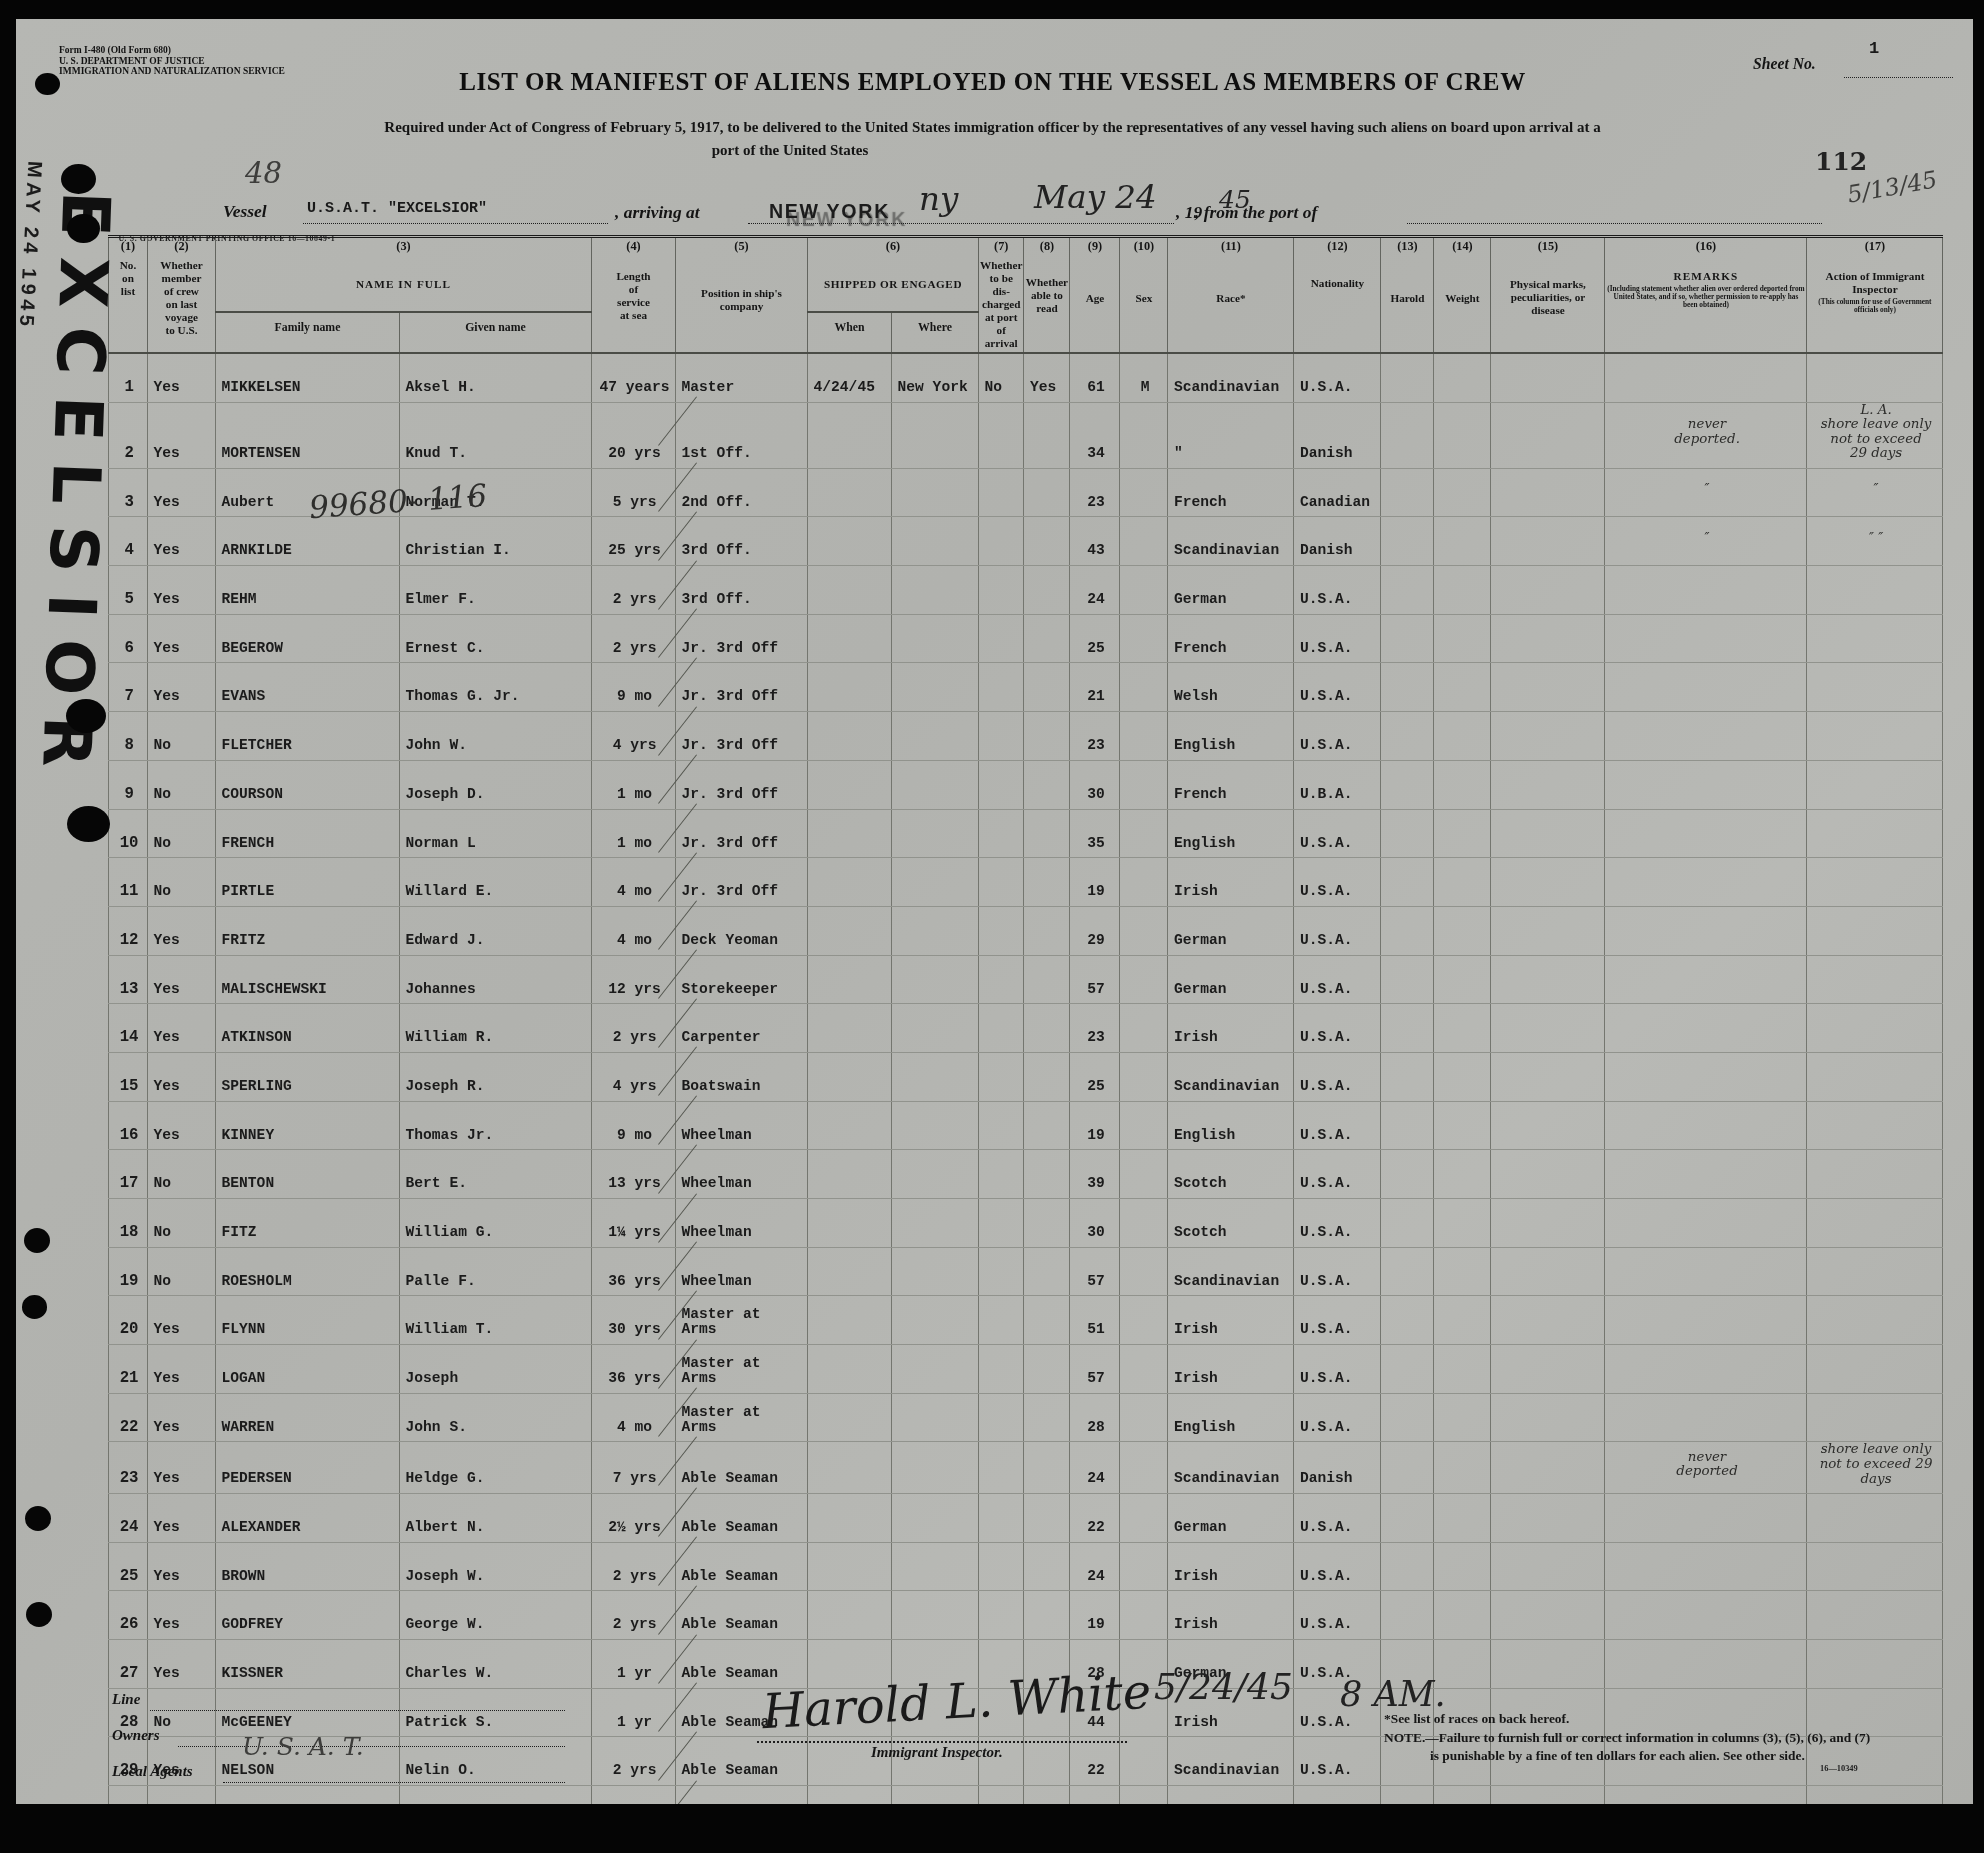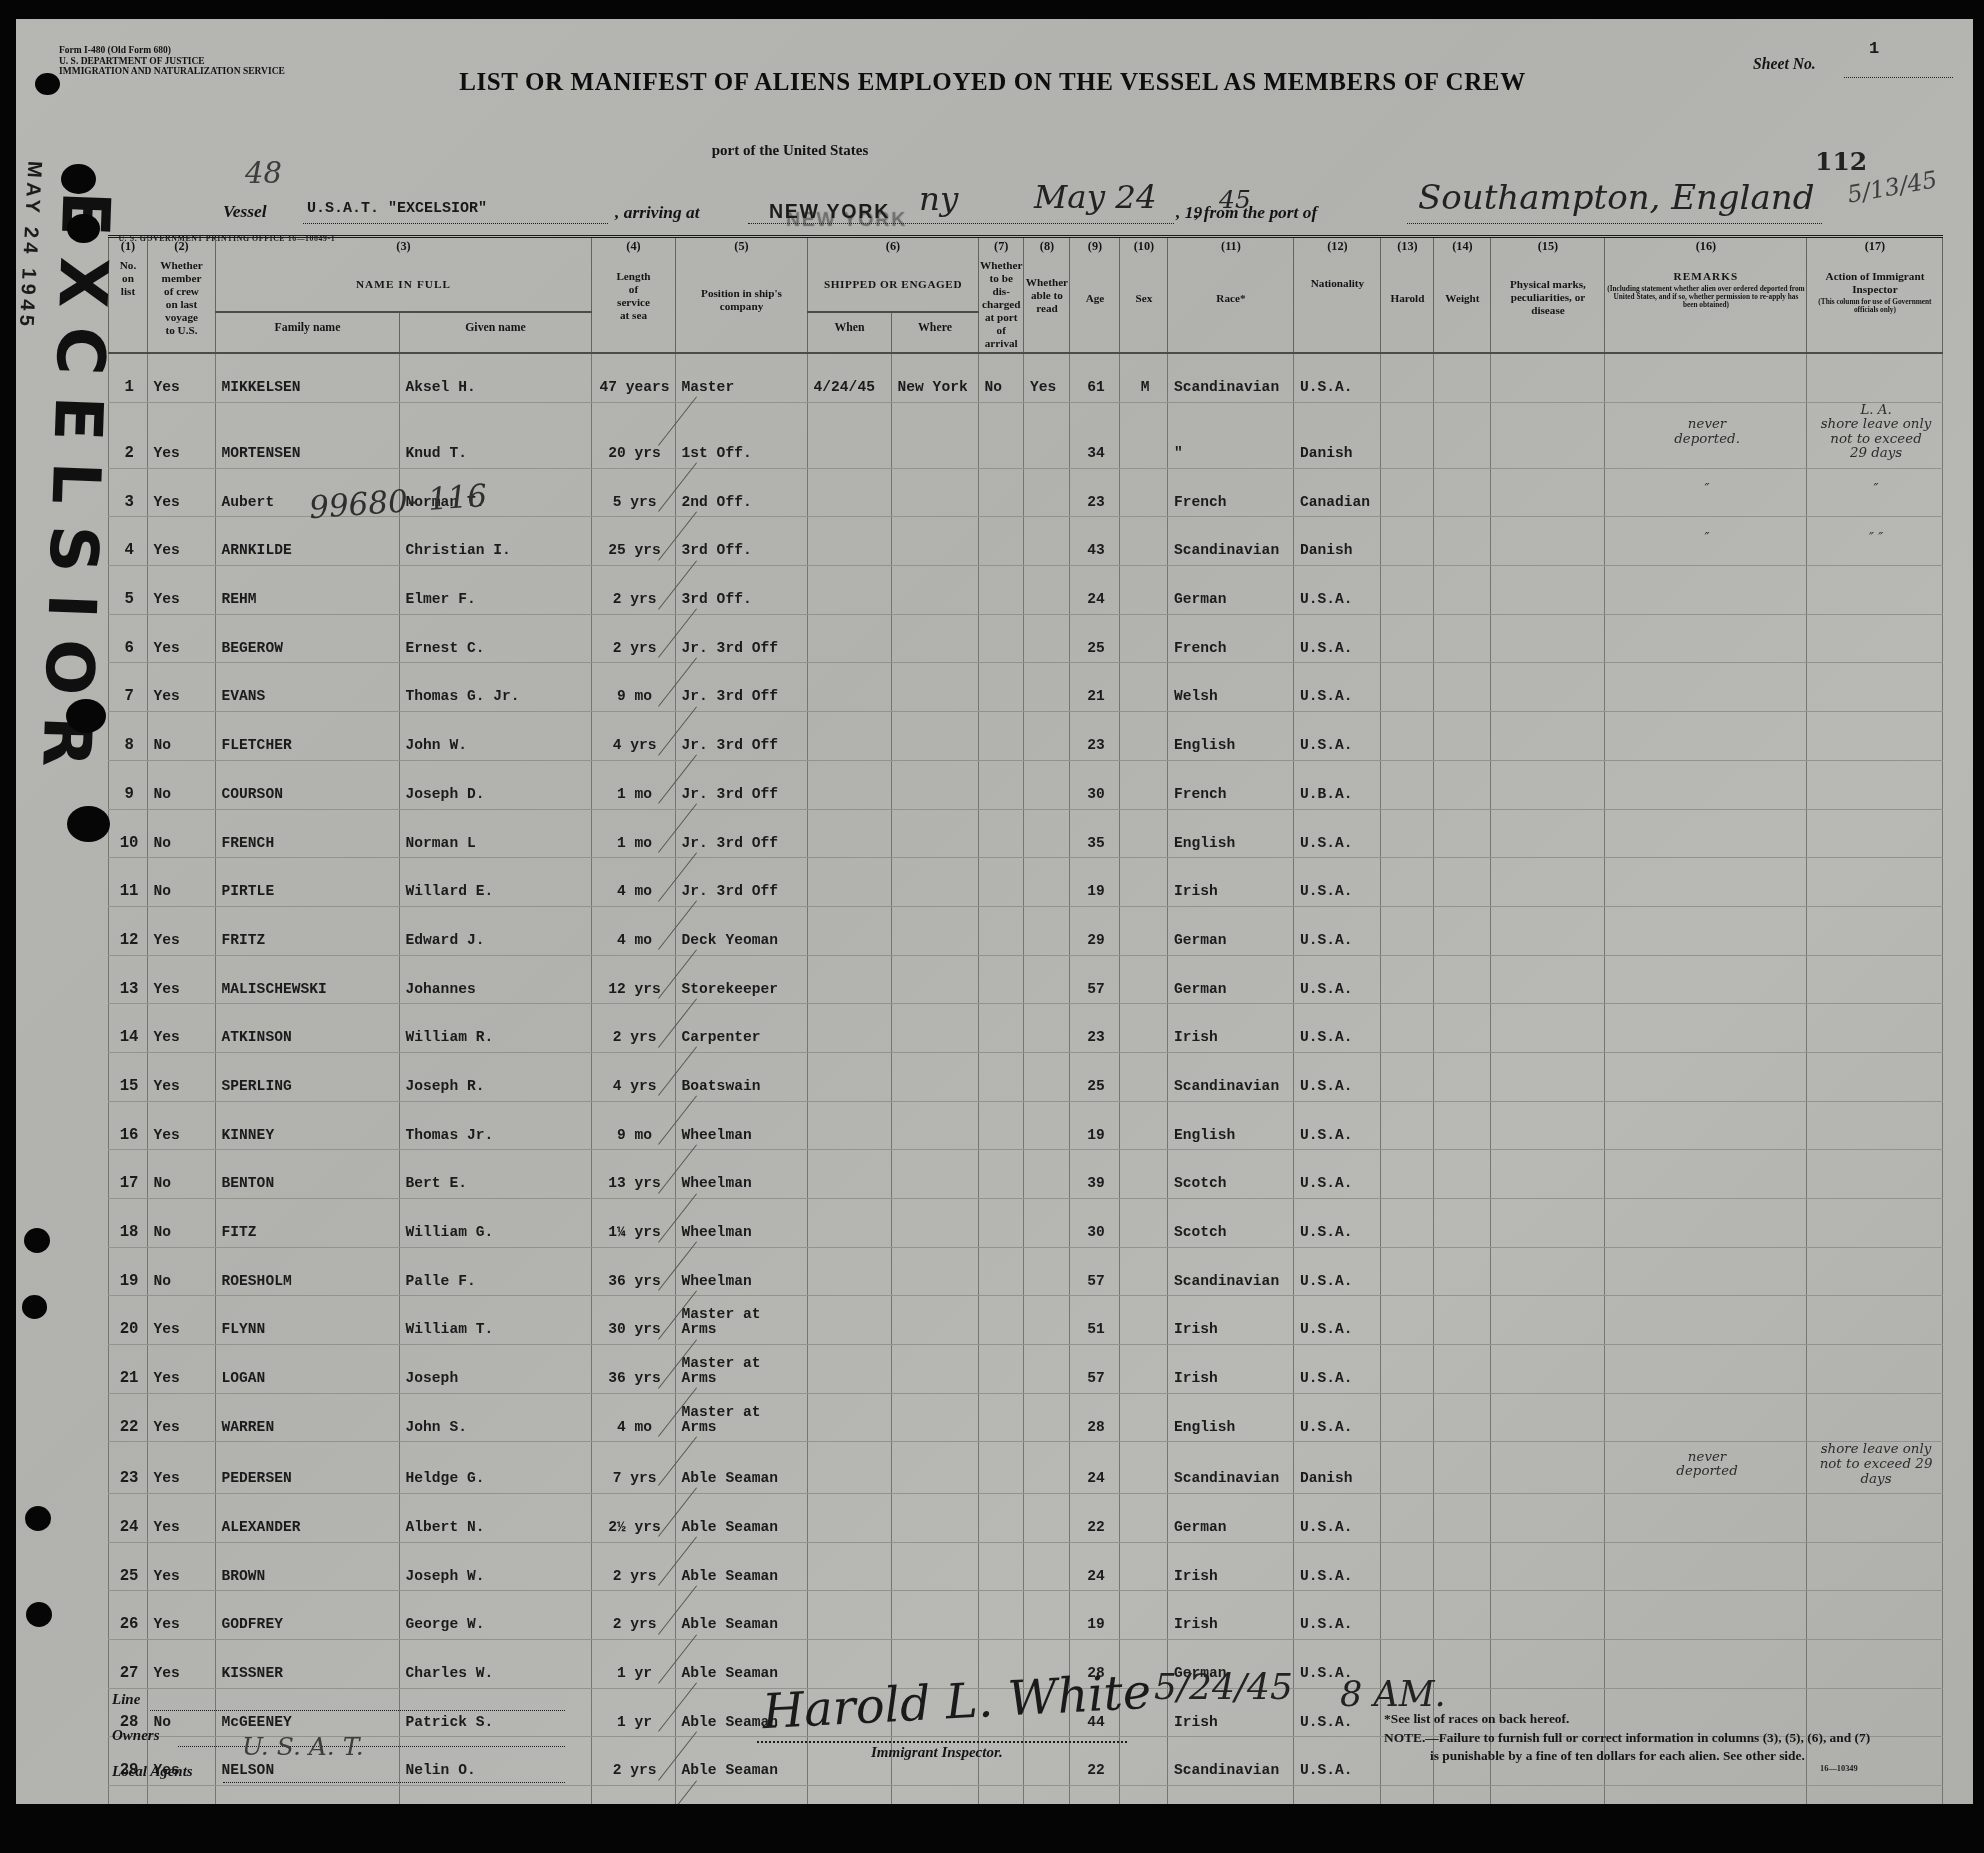--- a/index.html
+++ b/index.html
@@ -73,35 +73,35 @@
   <div class="paper"></div>
   <div class="black-band-top"></div>
 
   <div class="form-info">Form I-480 (Old Form 680)
 U. S. DEPARTMENT OF JUSTICE
 IMMIGRATION AND NATURALIZATION SERVICE</div>
   <div class="sheet-label">Sheet No.</div>
   <div class="sheet-value typed">1</div>
   <div class="sheet-line"></div>
   <div class="doc-title">LIST OR MANIFEST OF ALIENS EMPLOYED ON THE VESSEL AS MEMBERS OF CREW</div>
+  <div class="doc-sub">Required under Act of Congress of February 5, 1917, to be delivered to the United States immigration officer by the representatives of any vessel having such aliens on board upon arrival at a</div>
   <div class="doc-sub2">port of the United States</div>
 
   <div class="hand pencil" style="position:absolute;left:245px;top:156px;font-size:29px;">48</div>
   <div class="lbl" style="position:absolute;left:223px;top:201px;">Vessel</div>
   <div class="typed" style="position:absolute;left:307px;top:200px;font-size:15px;">U.S.A.T.  "EXCELSIOR"</div>
   <div class="dotted" style="left:303px;top:223px;width:305px;"></div>
   <div class="lbl" style="position:absolute;left:615px;top:202px;">, arriving at</div>
   <div class="stamp" style="position:absolute;left:769px;top:200px;font-size:19.6px;">NEW YORK</div>
   <div class="hand" style="position:absolute;left:919px;top:180px;font-size:32.5px;">ny</div>
   <div class="dotted" style="left:748px;top:223px;width:426px;"></div>
   <div class="hand" style="position:absolute;left:1034px;top:178px;font-size:32.5px;">May 24</div>
   <div class="lbl" style="position:absolute;left:1176px;top:202px;">, 19</div>
   <div class="hand" style="position:absolute;left:1219px;top:185px;font-size:25px;">45</div>
   <div class="lbl" style="position:absolute;left:1195px;top:202px;">, from the port of</div>
-  <div class="hand" style="position:absolute;left:1418px;top:177px;font-size:34px;">Southampton, England</div>
   <div class="dotted" style="left:1407px;top:223px;width:415px;"></div>
   <div class="hand" style="position:absolute;left:1815px;top:147px;font-size:25px;font-weight:bold;font-style:normal;">112</div>
   <div class="hand pencil" style="position:absolute;left:1847px;top:173px;font-size:23.5px;transform:rotate(-10deg);">5/13/45</div>
 
   <div class="gpo-note">U. S. GOVERNMENT PRINTING OFFICE      16—10849-1</div>
 
   <table class="manifest">
     <colgroup>
       <col style="width:39px">
         <col style="width:68px">

